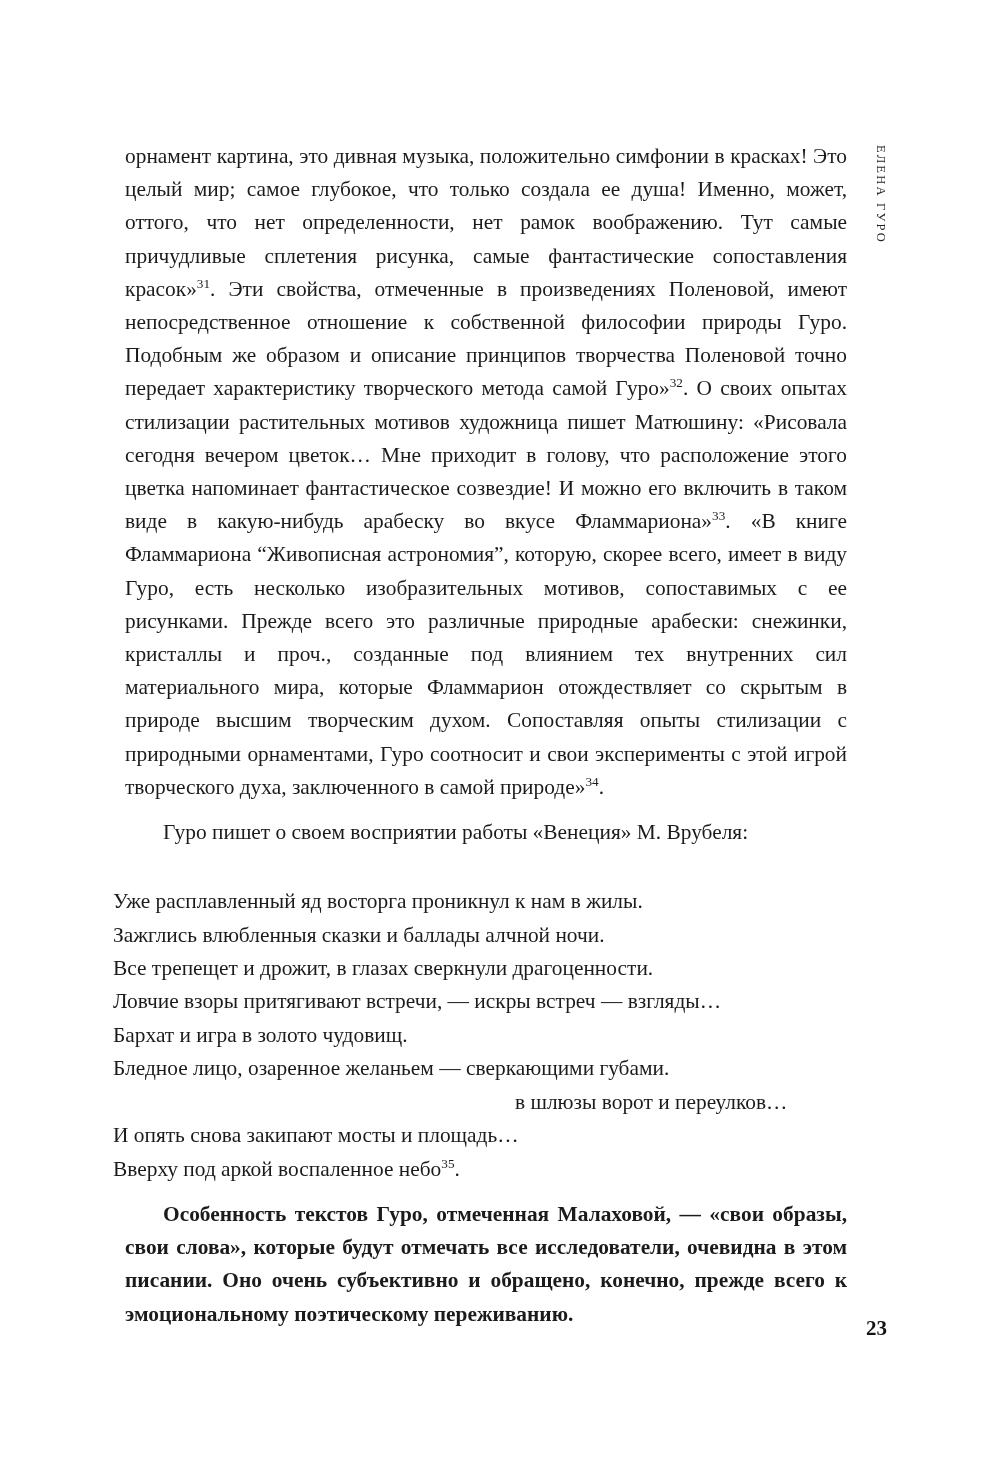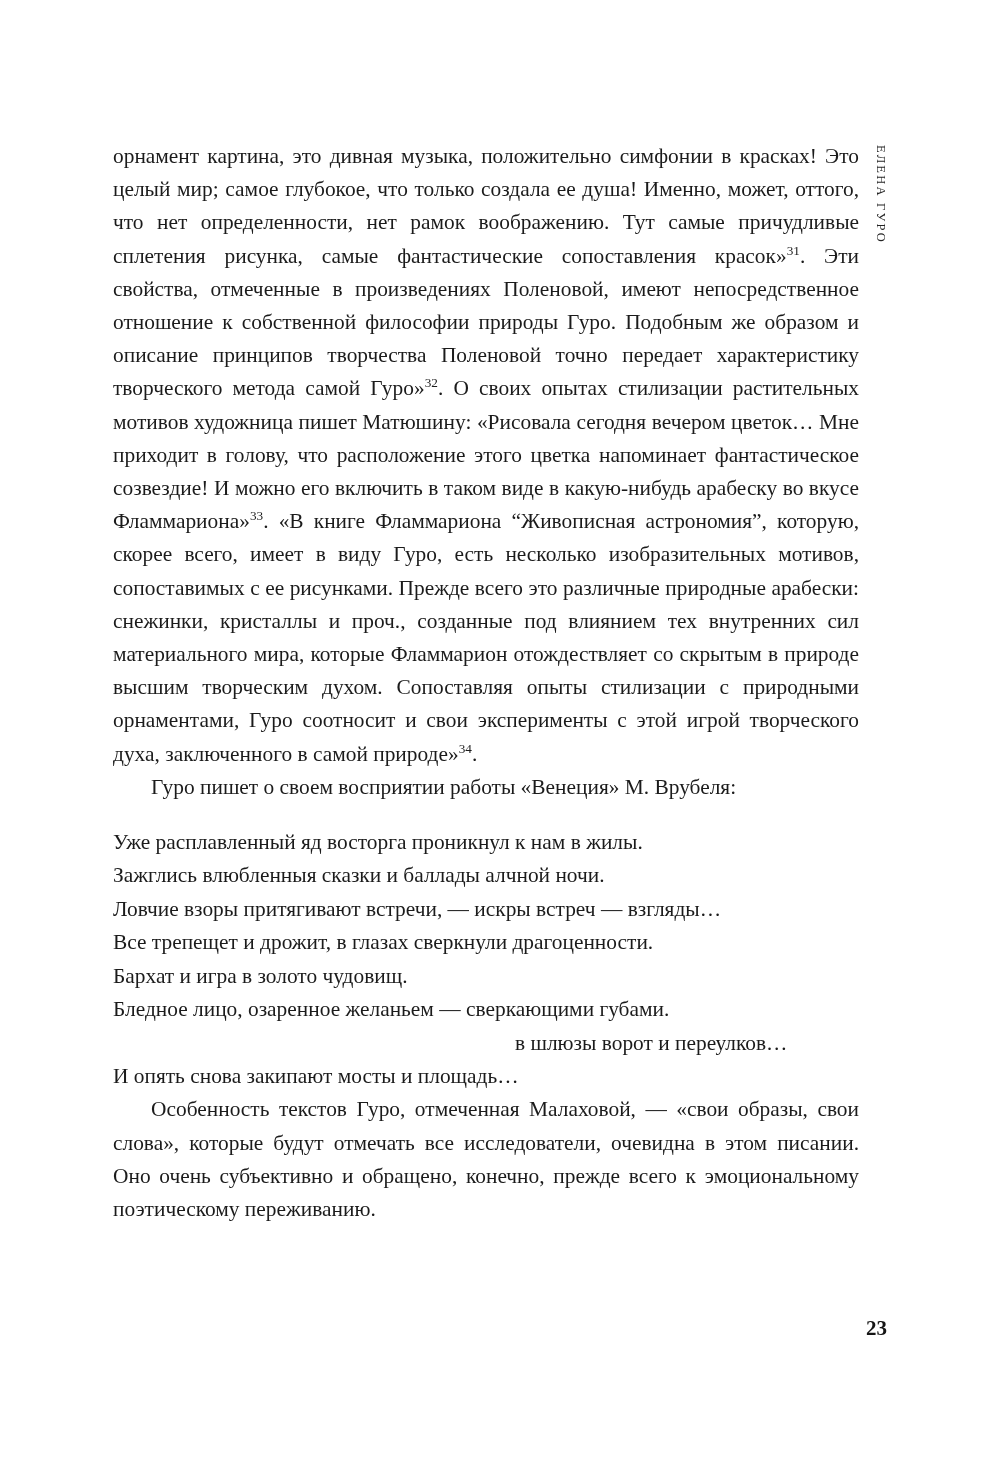--- a/index.html
+++ b/index.html
@@ -35,21 +35,21 @@
 
   
   .textblock {
     position: absolute;
     left: 113px;
     top: 140px;
     width: 746px;
   }
 
   p.body {
-    margin: 0;
+    margin: 12px;
     font-size: 21.4px;
     line-height: 33.2px;
     text-align: justify;
     text-justify: inter-word;
     hyphens: manual;
     color: #1b1b1b;
   }
 
   p.body.indent {
     text-indent: 38px;
@@ -60,37 +60,38 @@
   }
 
   sup {
     font-size: 0.62em;
     vertical-align: super;
     line-height: 0;
   }
 
   
   .verse {
-    margin-top: 22px;
+    margin-top: 36px;
     font-size: 21.4px;
     line-height: 33.4px;
     color: #1b1b1b;
   }
 
   .verse .line {
     white-space: nowrap;
     text-align: left;
   }
 
   .verse .line.deep-indent {
     padding-left: 402px;
   }
 
   .final-para {
     margin-top: 26px;
+    font-weight: bold;
   }
 
   
   .folio {
     position: absolute;
     right: 113px;
     top: 1316px;
     font-size: 21px;
     font-weight: bold;
     color: #151515;
@@ -107,26 +108,27 @@
 
   <div class="textblock">
 
     <p class="body lead-in"><span>орнамент картина, это дивная музыка, положительно симфонии в красках! Это целый мир; самое глубокое, что только создала ее душа! Именно, может, оттого, что нет определенности, нет рамок воображению. Тут самые причудливые сплетения рисунка, самые фантастические сопоставления красок»</span><sup>31</sup><span>. Эти свойства, отмеченные в произведениях Поленовой, имеют непосредственное отношение к собственной философии природы Гуро. Подобным же образом и описание принципов творчества Поленовой точно передает ха­рактеристику творческого метода самой Гуро»</span><sup>32</sup><span>. О своих опытах стилизации растительных мотивов художница пишет Матюшину: «Рисовала сегодня вечером цветок… Мне приходит в голову, что расположение этого цветка напоминает фантастическое созвез­дие! И можно его включить в таком виде в какую-нибудь арабеску во вкусе Фламмариона»</span><sup>33</sup><span>. «В книге Фламмариона “Живописная астрономия”, которую, скорее всего, имеет в виду Гуро, есть не­сколько изобразительных мотивов, сопоставимых с ее рисунками. Прежде всего это различные природные арабески: снежинки, кристаллы и проч., созданные под влиянием тех внутренних сил материального мира, которые Фламмарион отождествляет со скрытым в природе высшим творческим духом. Сопоставляя опыты стилизации с природными орнаментами, Гуро соотносит и свои эксперименты с этой игрой творческого духа, заключен­ного в самой природе»</span><sup>34</sup><span>.</span></p>
 
     <p class="body indent">Гуро пишет о своем восприятии работы «Венеция» М. Врубеля:</p>
 
     <div class="verse">
       <div class="line">Уже расплавленный яд восторга проникнул к нам в жилы.</div>
       <div class="line">Зажглись влюбленныя сказки и баллады алчной ночи.</div>
+      <div class="line">Все трепещет и дрожит, в глазах сверкнули драгоценности.</div>
       <div class="line">Ловчие взоры притягивают встречи, — искры встреч — взгляды…</div>
-      <div class="line">Все трепещет и дрожит, в глазах сверкнули драгоценности.</div>
       <div class="line">Бархат и игра в золото чудовищ.</div>
       <div class="line">Бледное лицо, озаренное желаньем — сверкающими губами.</div>
       <div class="line deep-indent">в шлюзы ворот и переулков…</div>
       <div class="line">И опять снова закипают мосты и площадь…</div>
+      <div class="line"><span>Вверху под аркой воспаленное небо</span><sup>35</sup><span>.</span></div>
     </div>
 
     <p class="body indent final-para">Особенность текстов Гуро, отмеченная Малаховой, — «свои образы, свои слова», которые будут отмечать все исследователи, очевидна в этом писании. Оно очень субъективно и обращено, ко­нечно, прежде всего к эмоциональному поэтическому переживанию.</p>
 
   </div>
 
   <div class="folio">23</div>
 
 </div>
 

